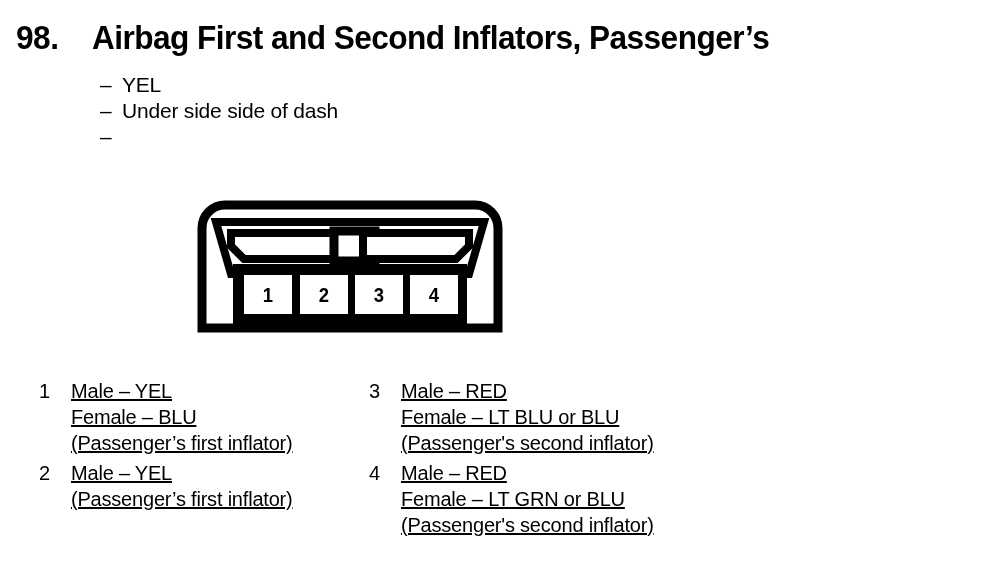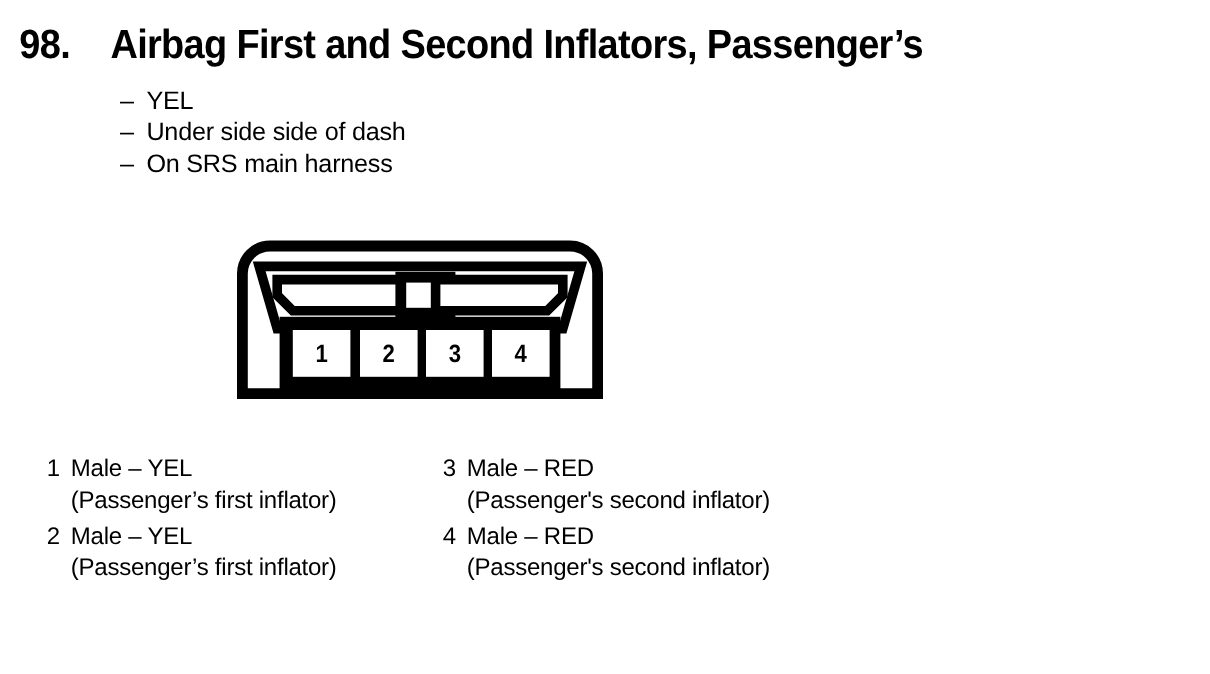--- a/index.html
+++ b/index.html
@@ -92,21 +92,22 @@
   }
   .legend-num {
     flex: 0 0 20px;
     width: 20px;
     text-align: right;
     font-size: 20px;
     line-height: 26px;
     white-space: nowrap;
   }
   .legend-lines {
-    margin-left: 9px;
+    margin-left: 21px;
+    text-decoration: underline;
   }
   .legend-line {
     font-size: 20px;
     line-height: 26px;
     white-space: nowrap;
     letter-spacing: -0.2px;
   }
 </style>
 </head>
 <body>
@@ -120,21 +121,20 @@
   <div class="bullet-line">
     <span class="bullet-dash">–</span>
     <span>YEL</span>
   </div>
   <div class="bullet-line">
     <span class="bullet-dash">–</span>
     <span>Under side side of dash</span>
   </div>
   <div class="bullet-line">
     <span class="bullet-dash">–</span>
-    <span>On SRS main harness</span>
   </div>
 </div>
 
 <div class="connector">
   <svg width="306" height="133" viewBox="0 0 306 133" xmlns="http://www.w3.org/2000/svg">
 
     <path d="M 5,28 A 23,23 0 0 1 28,5 L 278,5 A 23,23 0 0 1 301,28 L 301,128 L 5,128 Z" fill="#ffffff" stroke="#000000" stroke-width="9" stroke-linejoin="miter"></path>
 
     <path d="M 19,22 L 287,22 L 272,74 L 34,74 Z" fill="#ffffff" stroke="#000000" stroke-width="8" stroke-linejoin="miter"></path>
 
@@ -160,42 +160,45 @@
   </svg>
 </div>
 
 <div class="legend">
 
   <div class="legend-col left">
     <div class="legend-entry">
       <div class="legend-num">1</div>
       <div class="legend-lines">
         <div class="legend-line">Male – YEL</div>
+        <div class="legend-line">Female – BLU</div>
         <div class="legend-line">(Passenger’s first inflator)</div>
       </div>
     </div>
     <div class="legend-entry">
       <div class="legend-num">2</div>
       <div class="legend-lines">
         <div class="legend-line">Male – YEL</div>
         <div class="legend-line">(Passenger’s first inflator)</div>
       </div>
     </div>
   </div>
 
   <div class="legend-col right">
     <div class="legend-entry">
       <div class="legend-num">3</div>
       <div class="legend-lines">
         <div class="legend-line">Male – RED</div>
+        <div class="legend-line">Female – LT BLU or BLU</div>
         <div class="legend-line">(Passenger's second inflator)</div>
       </div>
     </div>
     <div class="legend-entry">
       <div class="legend-num">4</div>
       <div class="legend-lines">
         <div class="legend-line">Male – RED</div>
+        <div class="legend-line">Female – LT GRN or BLU</div>
         <div class="legend-line">(Passenger's second inflator)</div>
       </div>
     </div>
   </div>
 
 </div>
 
 </body></html>

